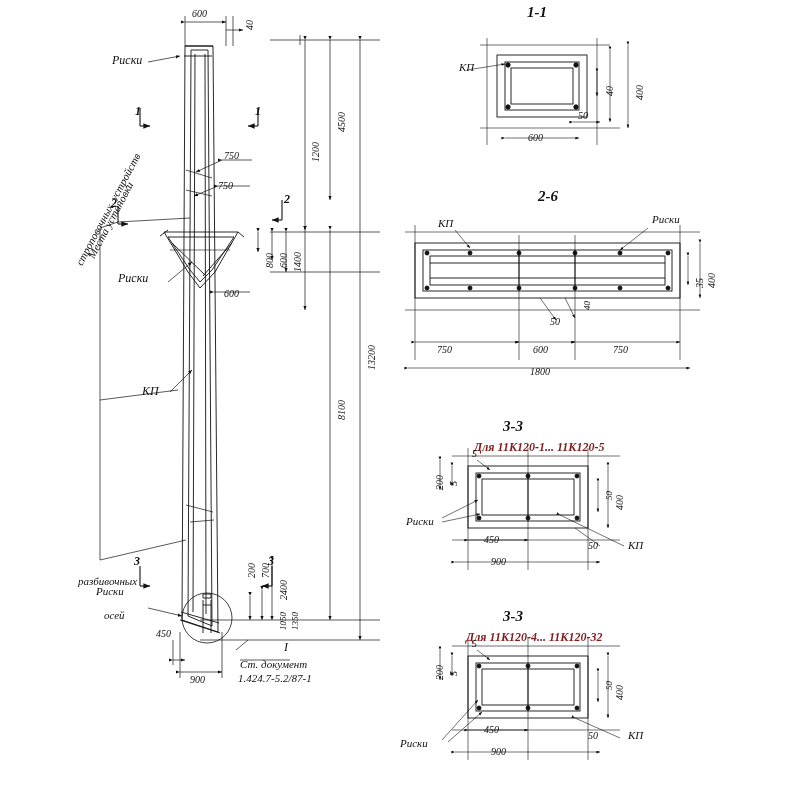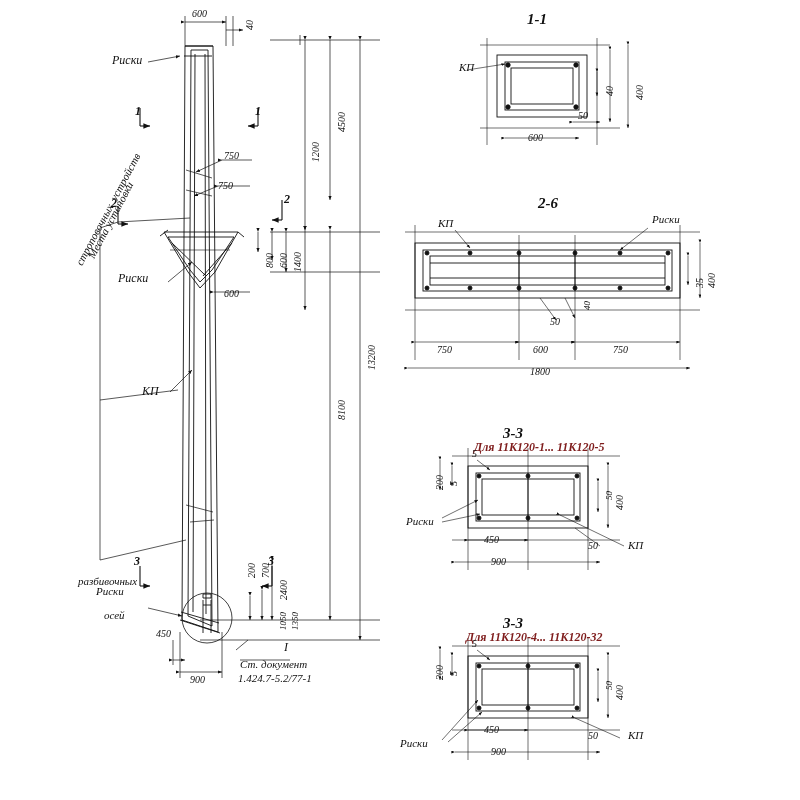--- a/index.html
+++ b/index.html
@@ -29,21 +29,20 @@
     color:#111;
   }
   .title{
     position:absolute;
     font-family:"Liberation Serif", serif;
     font-style:italic;
     font-weight:bold;
     font-size:15px;
     white-space:pre;
     color:#111;
-    margin-top:7px;
   }
   .sub{
     position:absolute;
     font-family:"Liberation Serif", serif;
     font-style:italic;
     font-size:12px;
     white-space:pre;
     color:#7f1d1d;
   }
   .cap{
@@ -337,21 +336,21 @@
 <div class="num rot-90" style="left:278px;top:600px;">2400</div>
 <div class="num rot-90" style="left:278px;top:630px;font-size:9px;">1050</div>
 <div class="num rot-90" style="left:290px;top:630px;font-size:9px;">1350</div>
 
 <div class="num" style="left:156px;top:628px;">450</div>
 <div class="num" style="left:190px;top:674px;">900</div>
 
 <div class="num" style="left:284px;top:640px;font-size:12px;">I</div>
 
 <div class="cap" style="left:240px;top:658px;font-size:11px;text-align:right;">Ст. документ</div>
-<div class="cap" style="left:238px;top:672px;font-size:11px;">1.424.7-5.2/77-1</div>
+<div class="cap" style="left:238px;top:672px;font-size:11px;">1.424.7-5.2/87-1</div>
 
 <div class="title" style="left:527px;top:4px;">1-1</div>
 <div class="lbl" style="left:459px;top:62px;font-size:11px;">КП</div>
 <div class="num" style="left:528px;top:132px;">600</div>
 <div class="num rot-90" style="left:634px;top:100px;">400</div>
 <div class="num rot-90" style="left:604px;top:96px;">40</div>
 <div class="num" style="left:578px;top:110px;">50</div>
 
 <div class="title" style="left:538px;top:188px;">2-6</div>
 <div class="lbl" style="left:438px;top:218px;font-size:11px;">КП</div>

